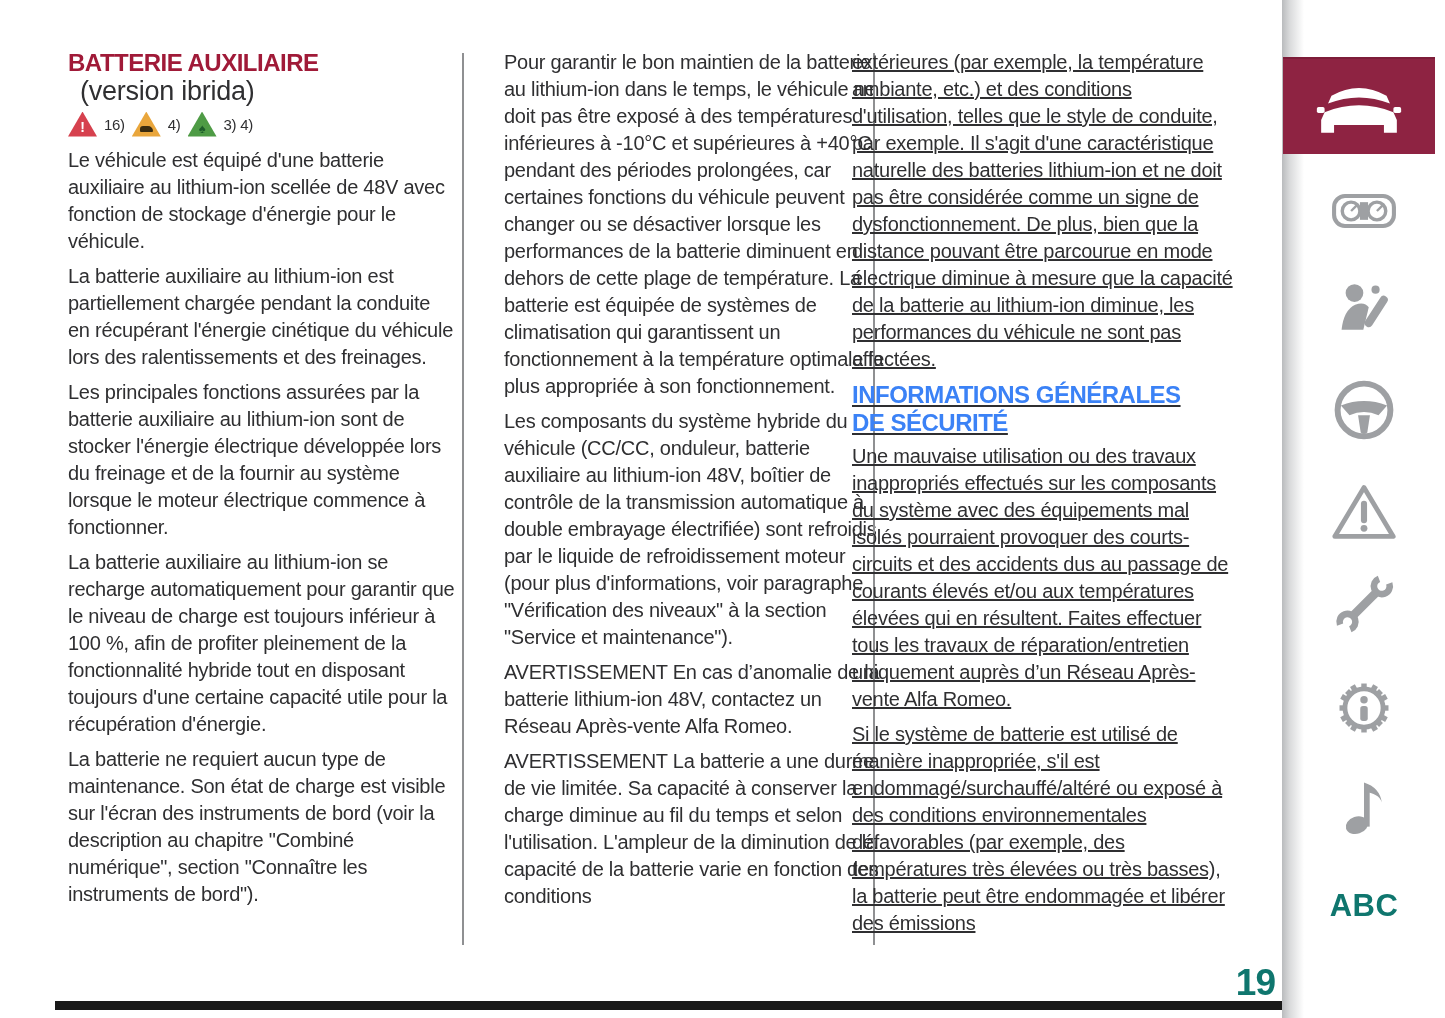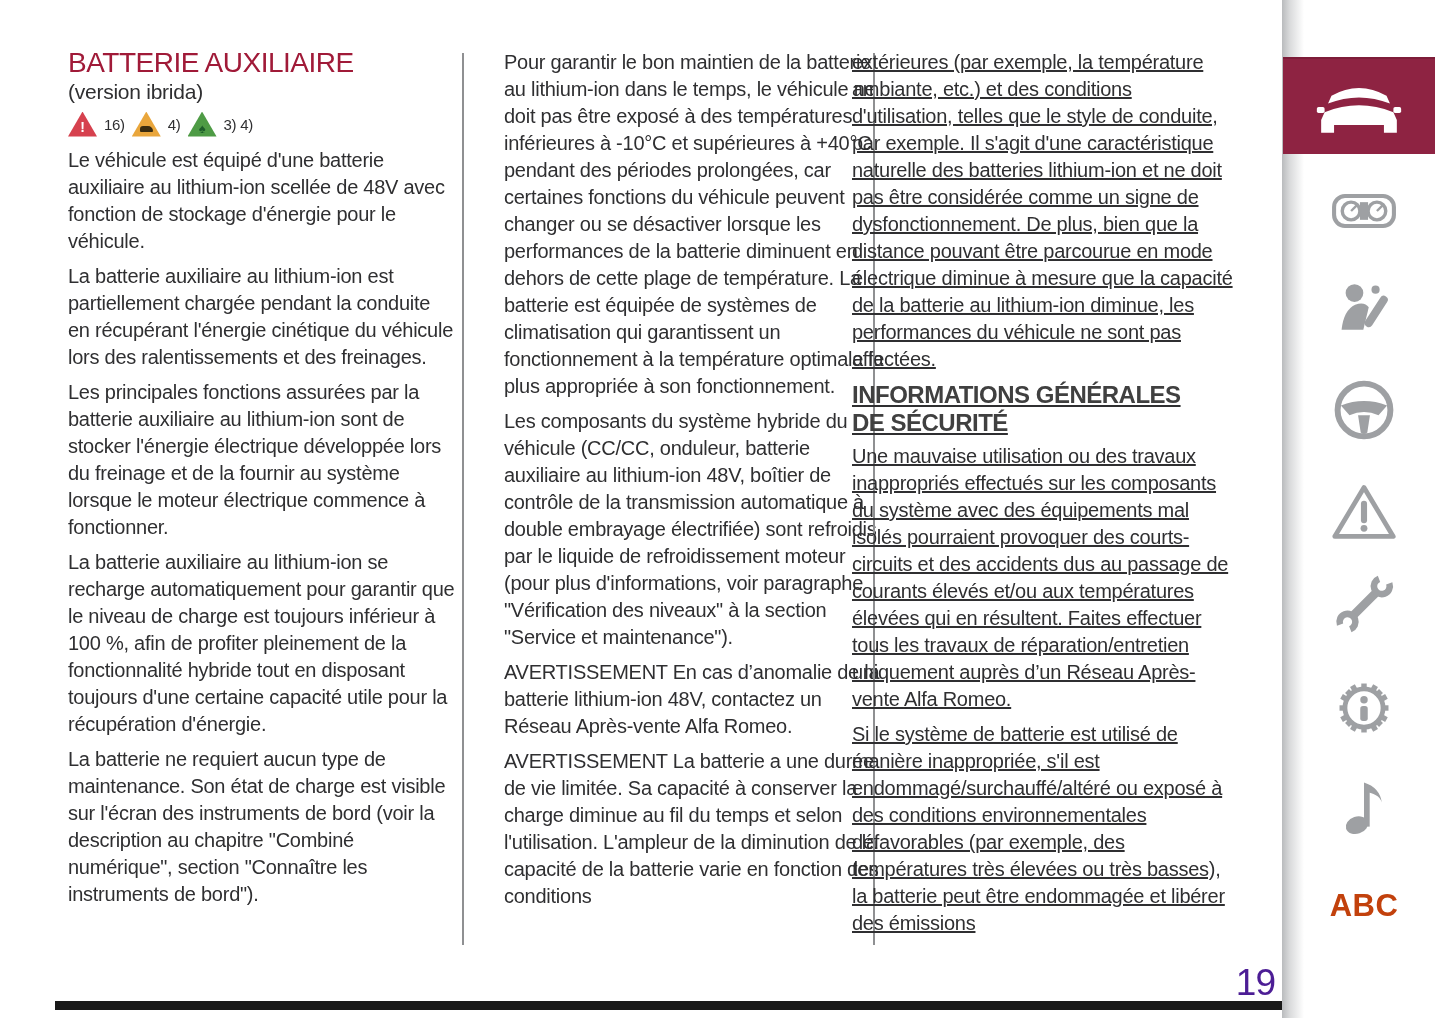--- a/index.html
+++ b/index.html
@@ -4,55 +4,55 @@
 <style>
   html,body{margin:0;padding:0;background:#ffffff;}
   .page{position:relative;width:1445px;height:1018px;background:#ffffff;overflow:hidden;
         font-family:"Liberation Sans", sans-serif;color:#2f2f31;}
   
   .col{position:absolute;top:49px;font-size:20px;line-height:27px;letter-spacing:-0.25px;}
   .col p{margin:0 0 8px 0;}
   .col-1{left:68px;width:388px;}
   .col-2{left:504px;width:382px;}
   .col-3{left:852px;width:384px;text-decoration:underline;}
-  h1.sec{font-size:28px;line-height:27px;font-weight:normal;letter-spacing:-0.5px;
+  h1.sec{font-size:24px;line-height:27px;font-weight:bold;letter-spacing:-0.5px;
          margin:0;color:#A01A38;}
-  .subhead{font-size:21px;margin:2px 0 4px 0;}
+  .subhead{font-size:27px;margin:2px 0 4px 12px;}
   h2.sec{font-size:24px;line-height:28px;font-weight:bold;letter-spacing:-0.5px;
-         margin:8px 0 6px 0;color:#404040;width:330px;}
+         margin:8px 0 6px 0;color:#3b82f6;width:330px;}
   .vline{position:absolute;top:53px;width:1.5px;height:892px;background:#8f9092;}
   .vline.v1{left:462px;}
   .vline.v2{left:873px;}
   
   .warnrow{display:flex;align-items:center;gap:7px;margin:6px 0 10px 0;height:26px;}
   .warnrow .lbl{font-size:15px;font-weight:normal;letter-spacing:-0.3px;}
   .tri{position:relative;display:inline-block;width:29px;height:25px;
        clip-path:polygon(50% 0%,100% 100%,0% 100%);}
   .tri-red{background:#D6414E;}
   .tri-yellow{background:#E9A63C;}
   .tri-green{background:#4E9B45;}
   .tri .bang{position:absolute;left:0;right:0;bottom:1px;text-align:center;
              color:#ffffff;font-weight:bold;font-size:14px;line-height:17px;}
   .tri .carglyph{position:absolute;left:8px;bottom:5px;width:13px;height:6px;
              background:#3a2c10;border-radius:3px 5px 1px 1px;}
   .tri .treeglyph{position:absolute;left:0;right:0;bottom:0;text-align:center;
              color:#1d5c2a;font-size:13px;line-height:16px;}
   
   .pagenum{position:absolute;left:1200px;top:962px;width:75px;text-align:right;
-           font-size:37px;font-weight:normal;color:#4c1d95;letter-spacing:-1px;}
+           font-size:37px;font-weight:bold;color:#0f766e;letter-spacing:-1px;}
   .bottomrule{position:absolute;left:55px;top:1001px;width:1228px;height:9px;background:#191919;}
   
   .foldstrip{position:absolute;left:1282px;top:0;width:22px;height:1018px;
              background:linear-gradient(to right,#b9bbbd 0%,#d9dadb 35%,#ffffff 100%);}
   .activebox{position:absolute;left:1283px;top:57px;width:152px;height:95px;
              background:#8E2342;border-top:2px solid #7d1d39;
              display:flex;align-items:center;justify-content:center;}
   .side-icon{position:absolute;left:1330px;width:68px;height:68px;
              display:flex;align-items:center;justify-content:center;}
-  .abc{font-size:31px;font-weight:bold;color:#c2410c;letter-spacing:0.5px;}
+  .abc{font-size:31px;font-weight:bold;color:#0f766e;letter-spacing:0.5px;}
   .ic{display:block;}
 </style>
 </head>
 <body>
 
 <div class="page">
 
   <div class="col col-1">
     <h1 class="sec">BATTERIE AUXILIAIRE</h1>
     <div class="subhead">(version ibrida)</div>

